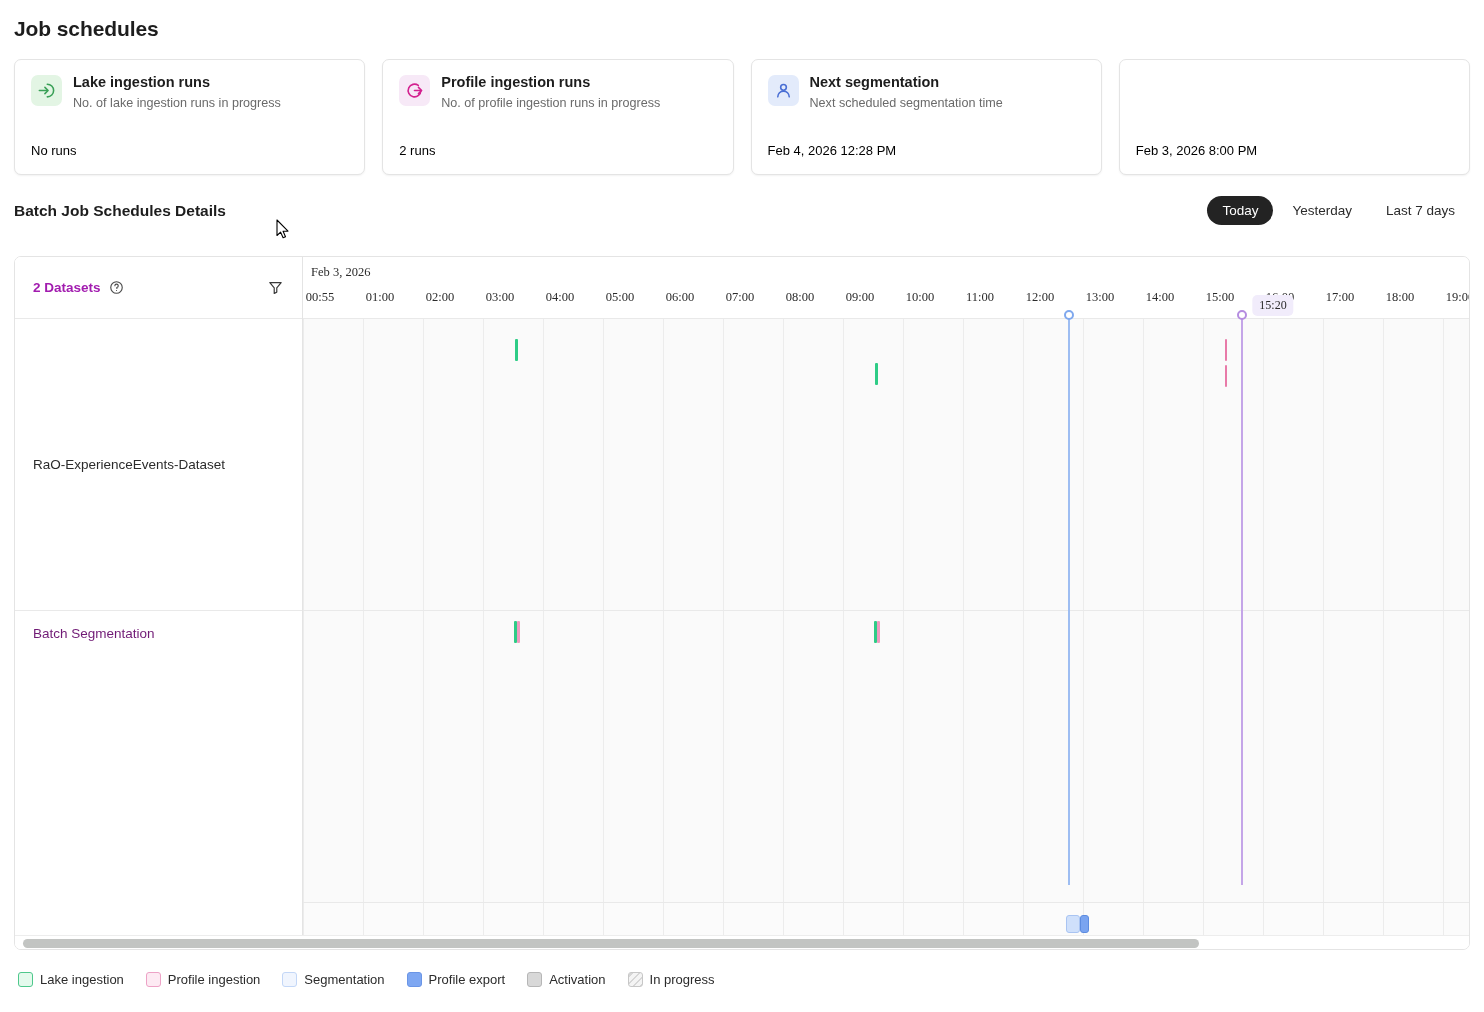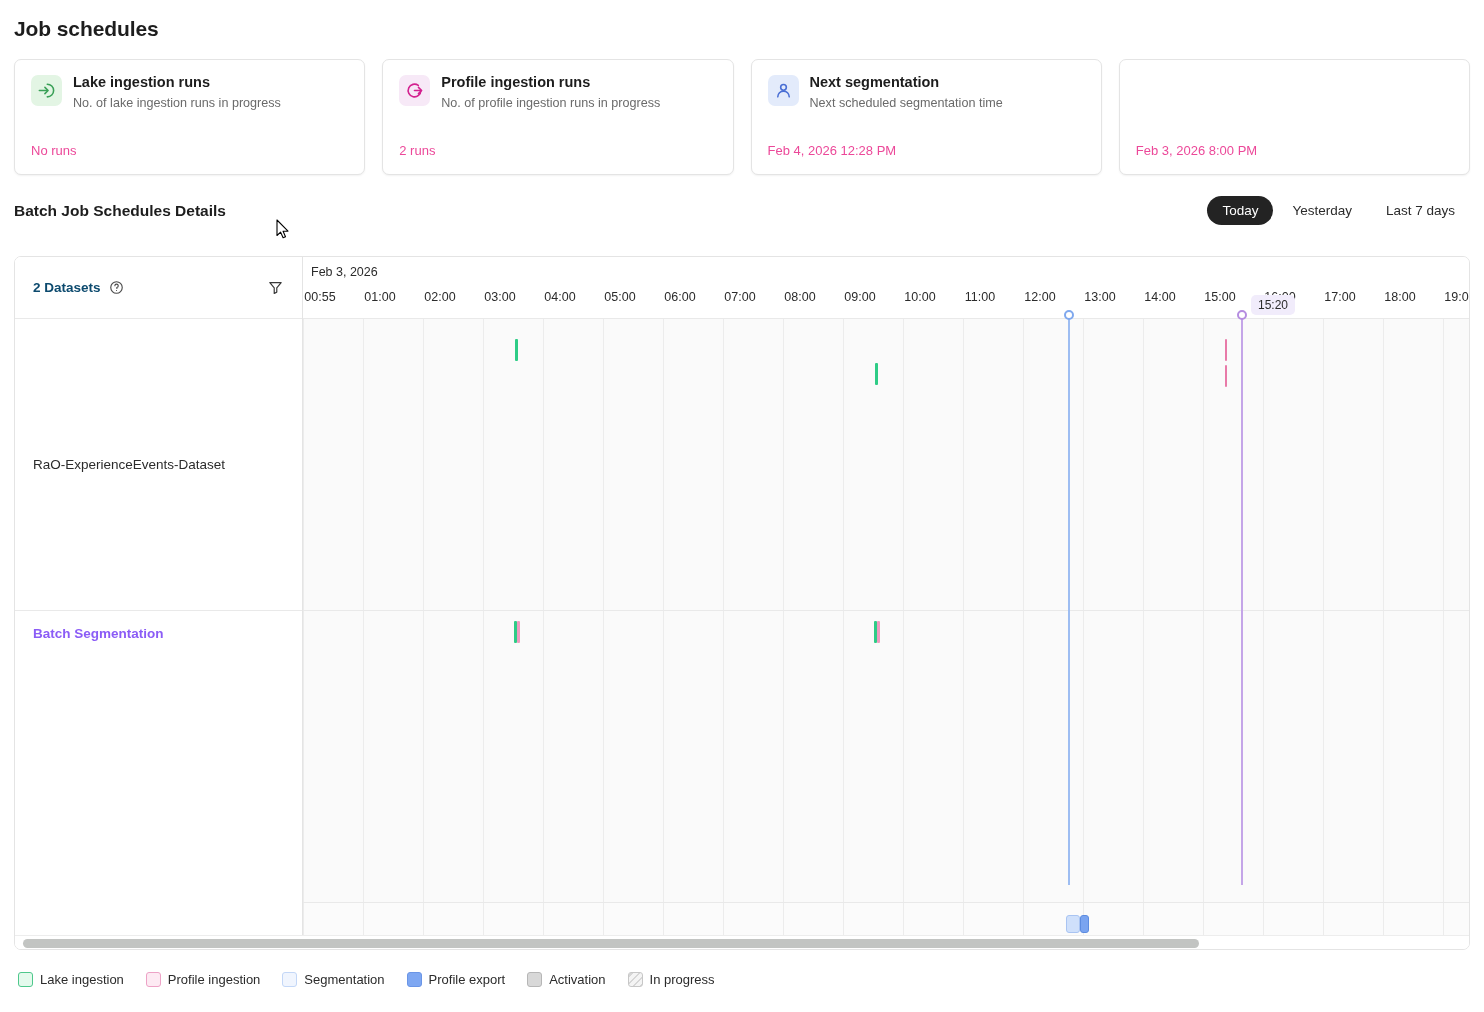--- a/index.html
+++ b/index.html
@@ -36,21 +36,21 @@
     display: flex; align-items: center; justify-content: center;
     flex: 0 0 31px; margin-top: 1px;
   }
   .ic-green { background: #e3f5e4; }
   .ic-pink  { background: #f7e9f7; }
   .ic-blue  { background: #e3ebfb; }
   .ic-gray  { background: #e2e2e2; }
   .card-text { min-width: 0; }
   .card-title { font-size: 14.5px; font-weight: 700; color: #1d1d1d; line-height: 17px; }
   .card-sub { font-size: 12.6px; color: #6a6a6a; margin-top: 4px; line-height: 16px; }
-  .card-value { position: absolute; left: 16px; bottom: 16px; font-size: 13px; color: #ec4899; }
+  .card-value { position: absolute; left: 16px; bottom: 16px; font-size: 13px; color: #000000; }
 
   
   .section-title {
     position: absolute; left: 14px; top: 202px;
     font-size: 15.5px; font-weight: 700; color: #1d1d1d;
   }
   .range-toggle {
     position: absolute; right: 14px; top: 196px;
     display: flex; align-items: center; gap: 4px;
   }
@@ -78,35 +78,35 @@
 
   
   .left-col {
     position: absolute; left: 0; top: 0; width: 288px; height: 100%;
     background: #ffffff; border-right: 1px solid #e4e4e4; z-index: 6;
   }
   .left-head {
     height: 62px; display: flex; align-items: center; justify-content: space-between;
     padding: 0 18px 0 18px; border-bottom: 1px solid #e9e9e9; background:#fff;
   }
-  .left-head-label { display: flex; align-items: flex-end; gap: 8px; font-size: 13.5px; font-weight: 700; color: #0c4a6e; }
+  .left-head-label { display: flex; align-items: flex-end; gap: 8px; font-size: 13.5px; font-weight: 700; color: #a21caf; }
   .help-icon { width: 15px; height: 15px; display:block; }
   .filter-icon { width: 17px; height: 17px; cursor: pointer; display:block; }
 
   .left-row {
     display: flex; align-items: center;
     padding-left: 18px; font-size: 13.5px; color: #2b2b2b;
     border-bottom: 1px solid #e9e9e9; background: #fff;
   }
   .left-row.r1 { height: 292px; }
   .left-row.r2 { height: 292px; }
-  .left-row.summary { height: 44px; font-weight: 700; color: #8b5cf6; font-size: 13.5px; border-bottom: none;}
-
-  
-  .time-area { position: absolute; left: 288px; top: 0; right: 0; height: 100%; overflow: hidden; }
+  .left-row.summary { height: 44px; font-weight: 400; color: #701a75; font-size: 13.5px; border-bottom: none;}
+
+  
+  .time-area { position: absolute; left: 288px; top: 0; right: 0; height: 100%; overflow: hidden; font-family: Liberation Serif, serif; }
   .time-head { position: relative; height: 62px; border-bottom: 1px solid #e9e9e9; background: #fff; }
   .time-date { position: absolute; left: 8px; top: 8px; font-size: 12.5px; color: #2b2b2b; }
   .hour-label { position: absolute; top: 33px; font-size: 12.5px; color: #2b2b2b; transform: translateX(-50%); white-space: nowrap; }
 
   .track-body { position: relative; background: #fafafa; }
   .track-row { position: relative; border-bottom: 1px solid #e9e9e9; }
   .track-row.r1 { height: 292px; }
   .track-row.r2 { height: 292px; }
   .track-row.summary { height: 44px; border-bottom: none; background: #fbfbfb; }
   .vline { position: absolute; top: 0; bottom: 0; width: 1px; background: #ececec; }

